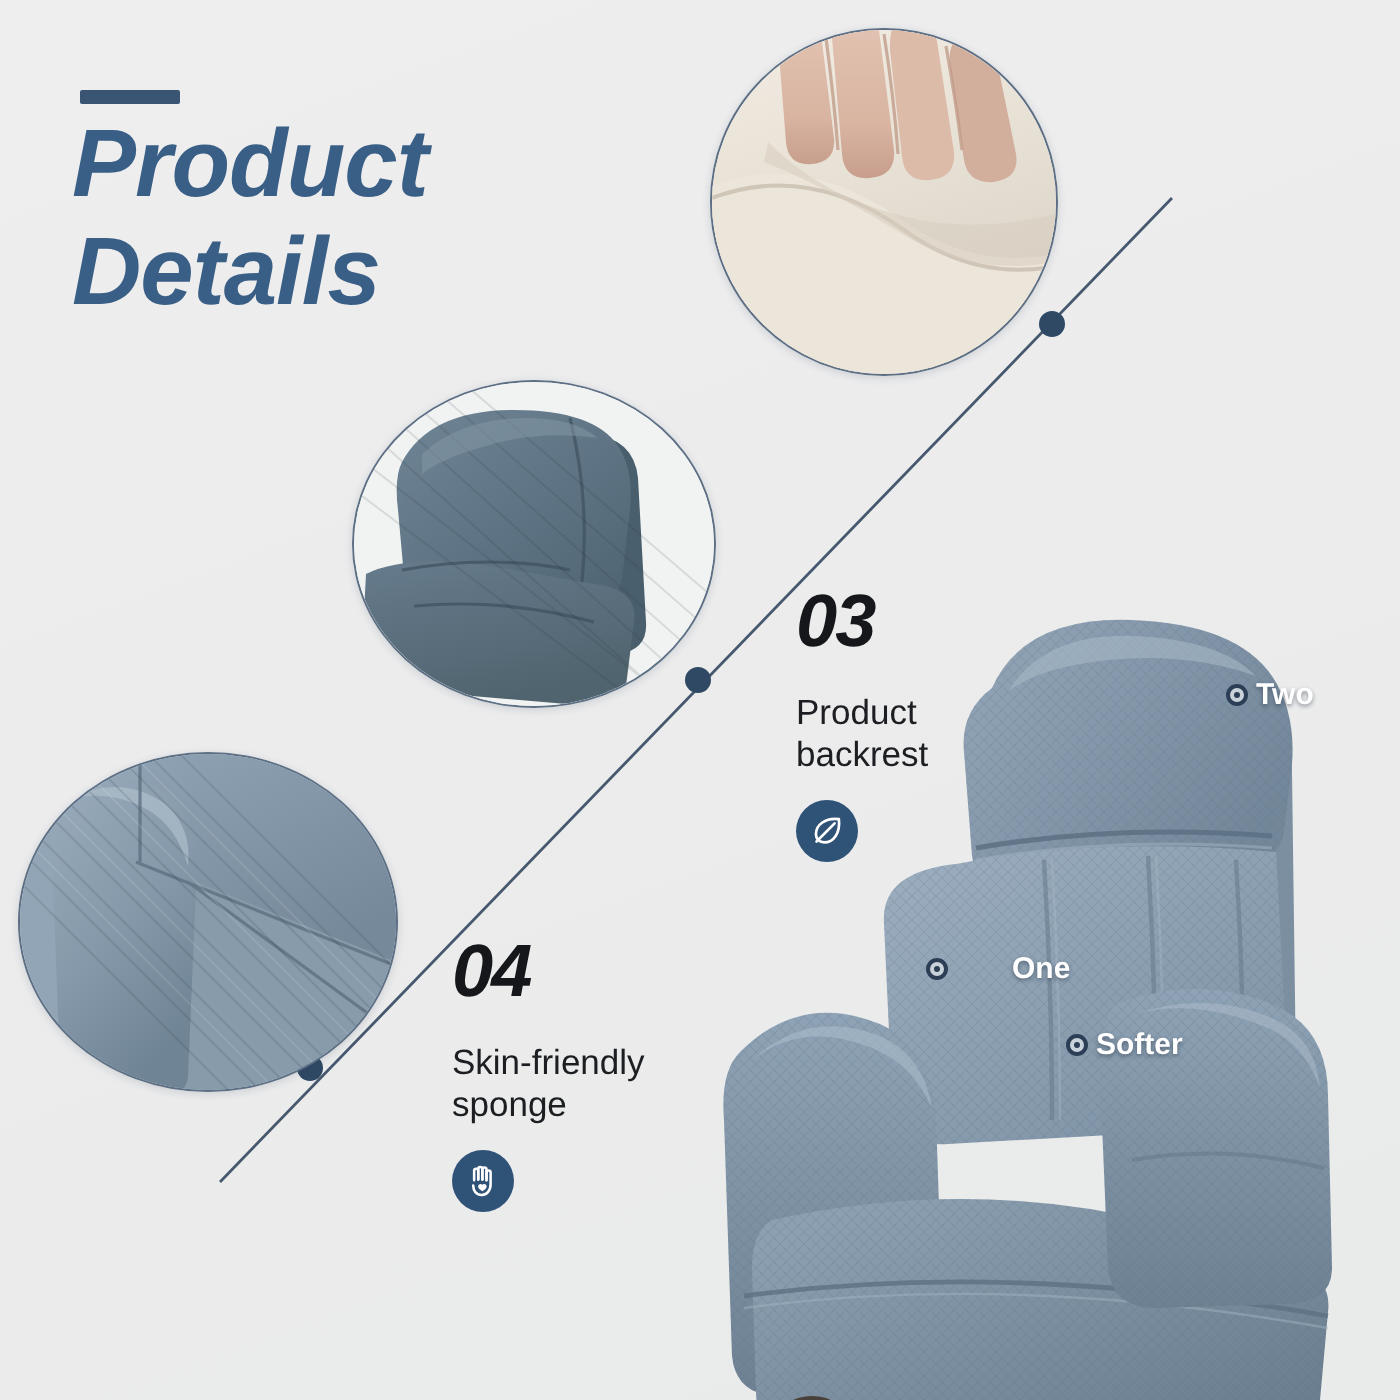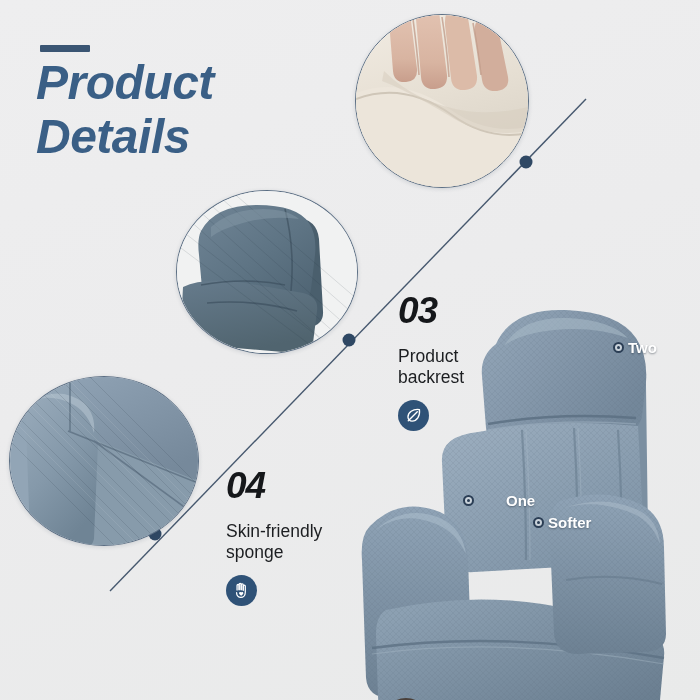--- a/index.html
+++ b/index.html
@@ -112,21 +112,21 @@
     background:#c9d2da;
     box-sizing:border-box;
     position:relative;
     flex:0 0 auto;
   }
   .ring::after{
     content:"";position:absolute;left:50%;top:50%;
     width:3px;height:3px;margin:-1.5px 0 0 -1.5px;
     border-radius:50%;background:#2b3e55;
   }
-  .callout.one{left:463px;top:492px;gap:32px;}
+  .callout.one{left:463px;top:476px;gap:32px;}
   .callout.two{left:613px;top:339px;}
   .callout.three{left:533px;top:514px;}
 </style>
 </head>
 <body>
 
 <div id="stage">
 
   <div class="head-bar"></div>
   <div class="title">Product

